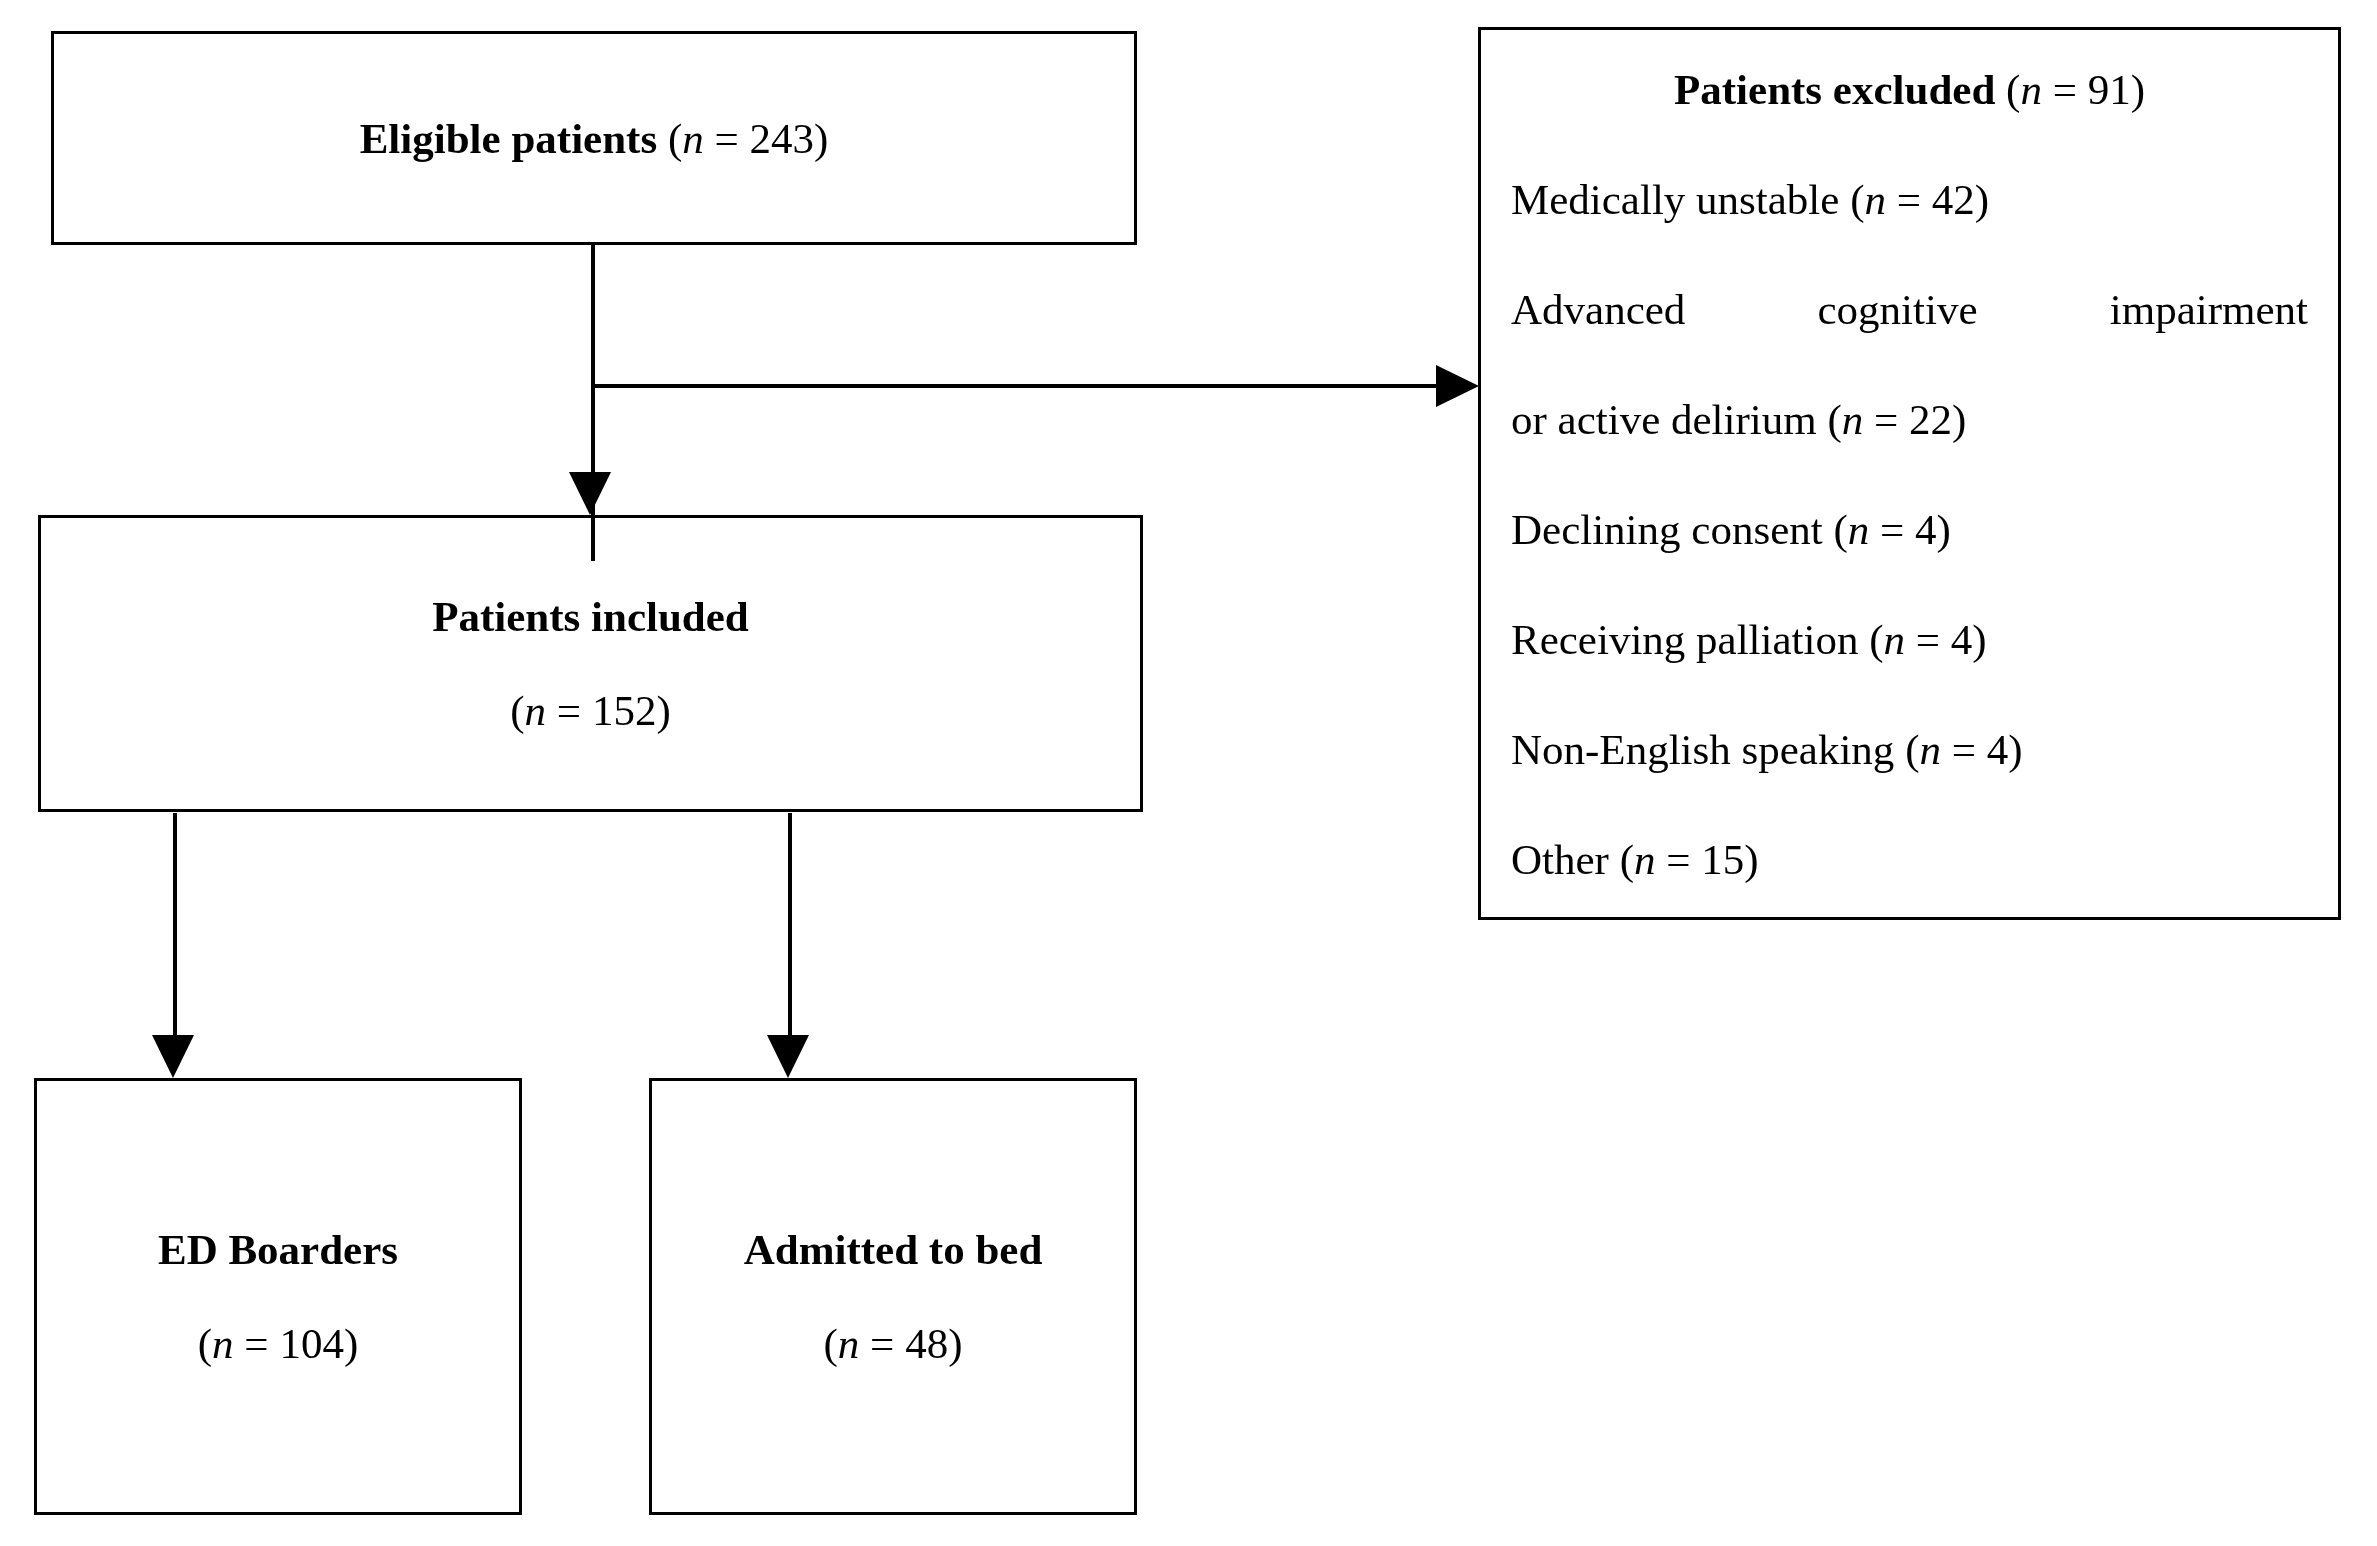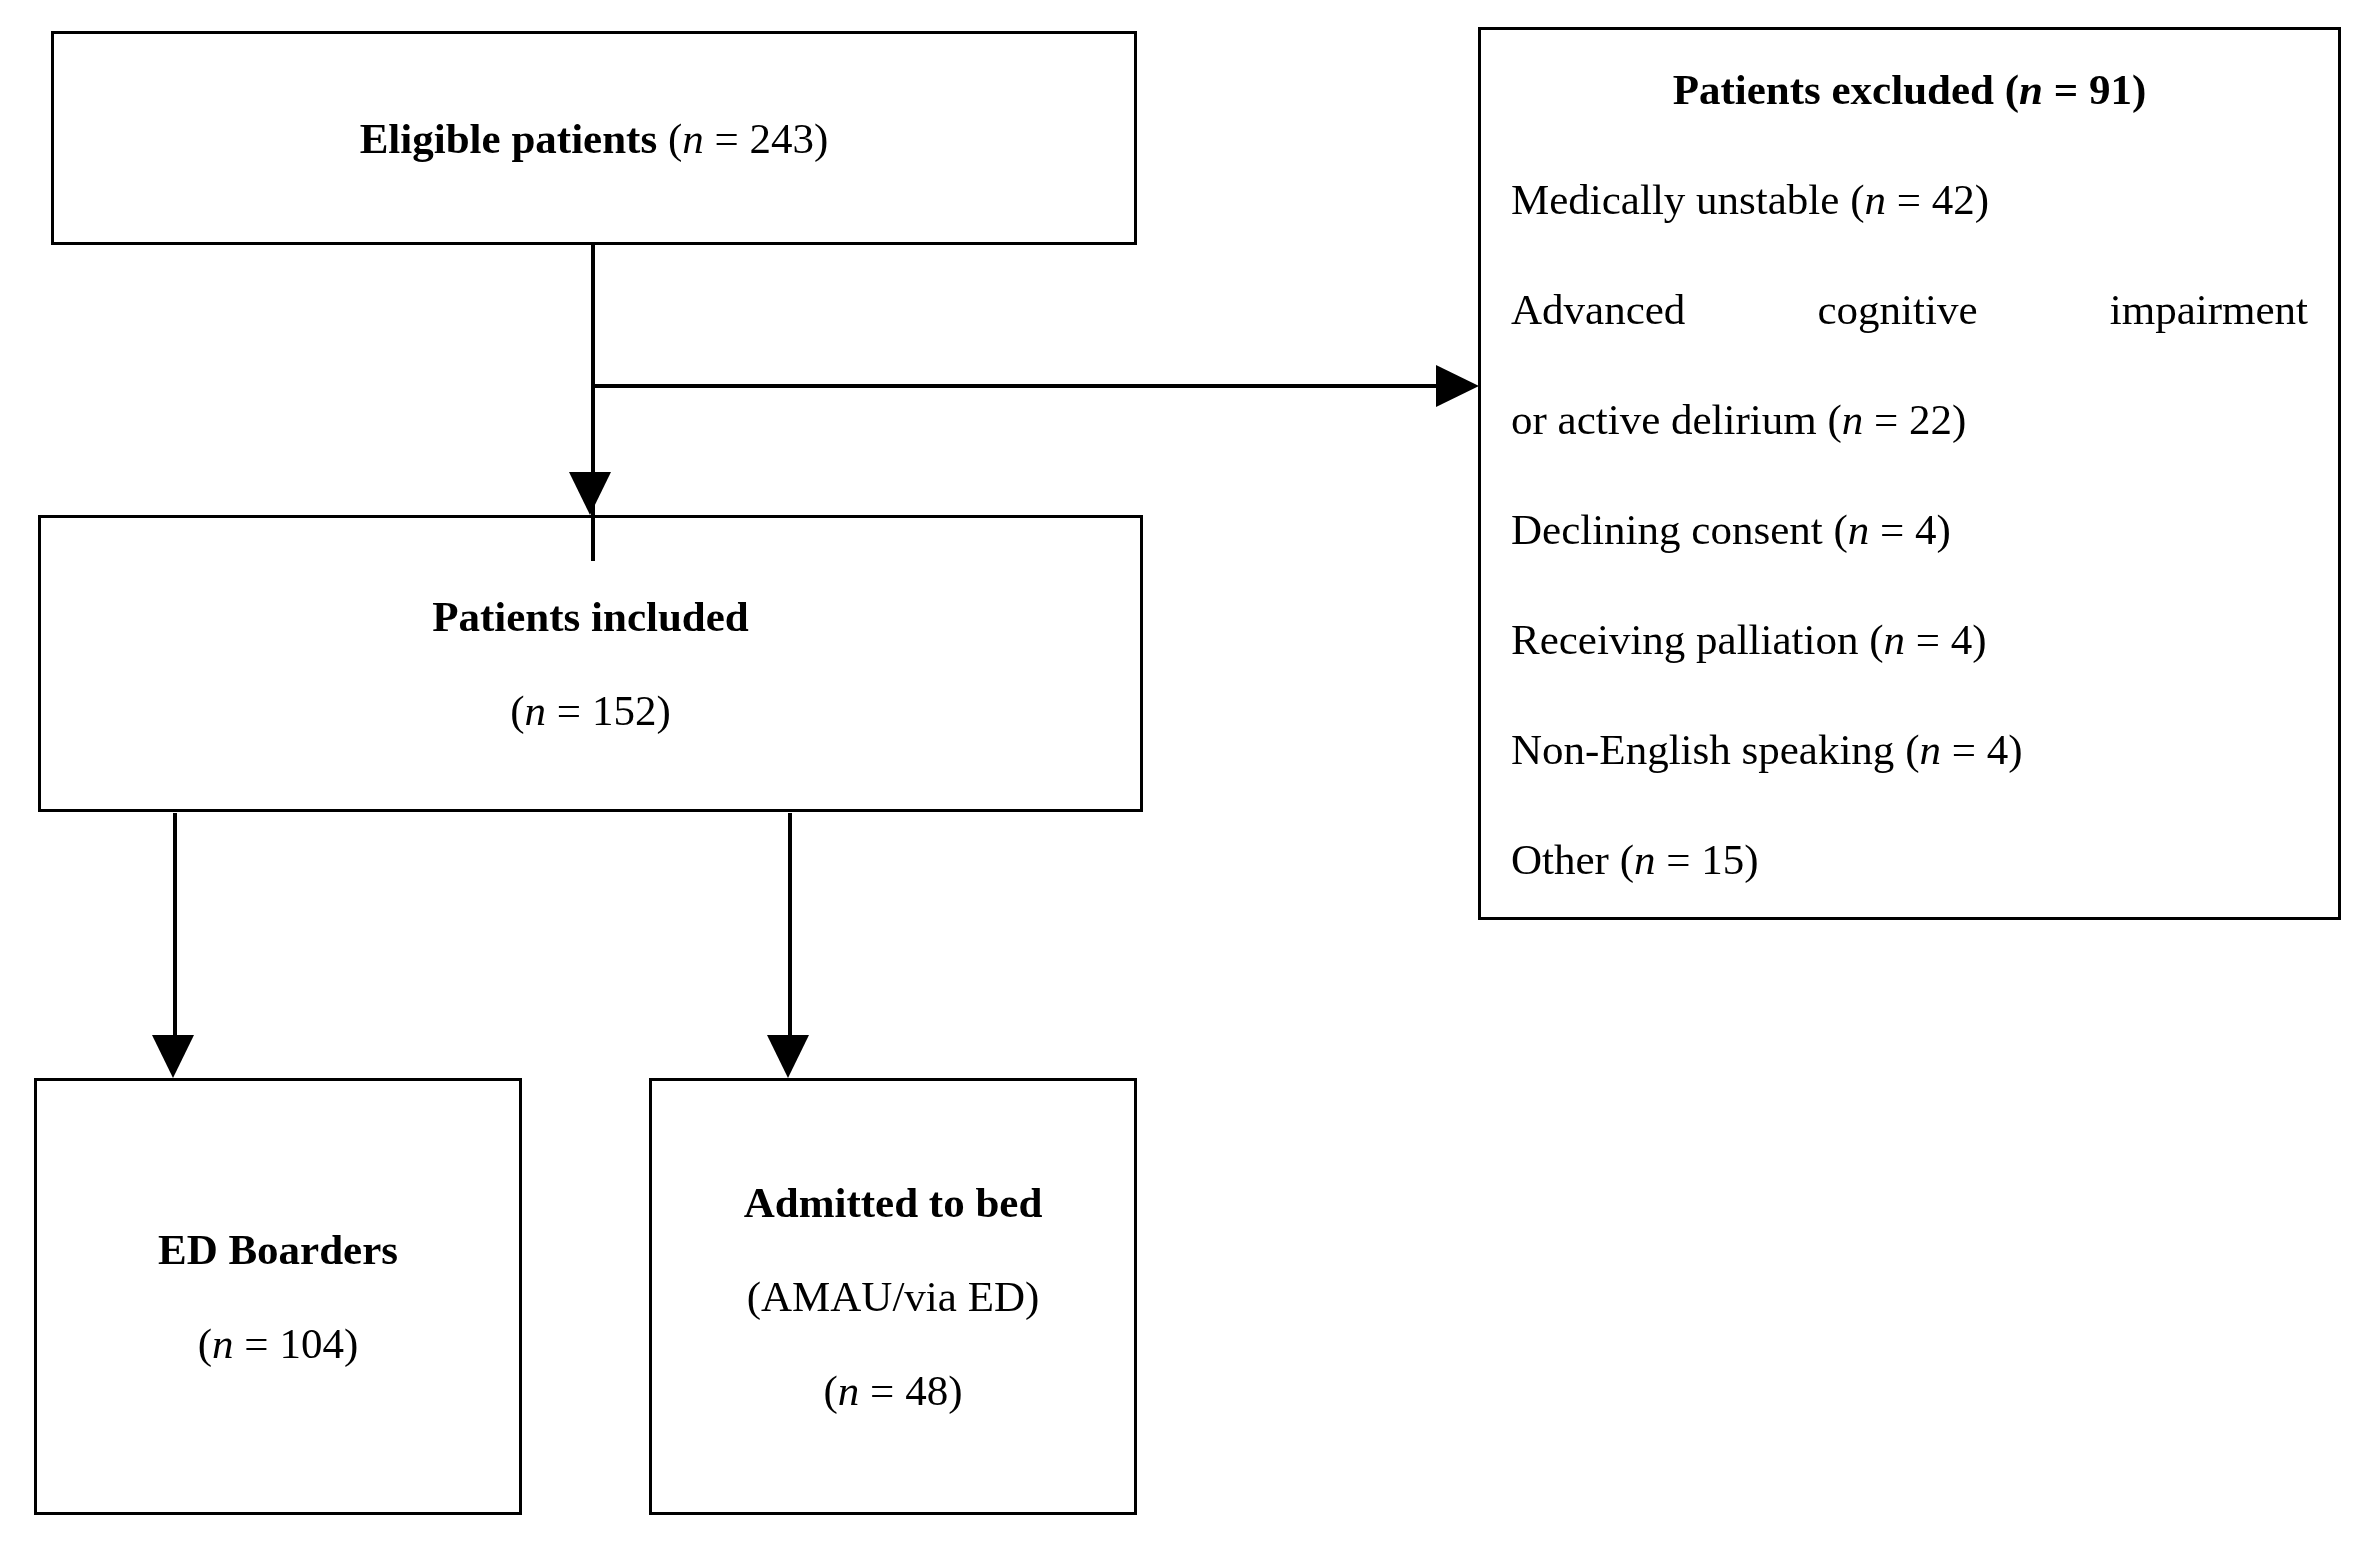--- a/index.html
+++ b/index.html
@@ -125,21 +125,21 @@
         (<span class="it">n</span>
         = <span>243</span>)
       </span>
     </div>
   </div>
 
   <div class="node" id="box-excluded">
 
     <div class="ex-line heading">
       <span>Patients excluded</span>
-      <span style="font-weight:bold;">
+      <span style="font-weight:normal;">
         (<span class="it">n</span>
         = <span>91</span>)
       </span>
     </div>
 
     <div class="ex-line">
       <span>Medically unstable</span>
       (<span class="it">n</span>
       = <span>42</span>)
     </div>
@@ -193,21 +193,20 @@
   <div class="node" id="box-ed-boarders">
     <div class="line bold">ED Boarders</div>
     <div class="line">
       (<span class="it">n</span>
       = <span>104</span>)
     </div>
   </div>
 
   <div class="node" id="box-admitted">
     <div class="line bold">Admitted to bed</div>
-    <div class="line">(AMAU/via ED)</div>
     <div class="line">
       (<span class="it">n</span>
       = <span>48</span>)
     </div>
   </div>
 
   <div class="vline" id="conn-elig-vline"></div>
   <div class="arrow-down" id="conn-elig-arrow"></div>
 
   <div class="hline" id="conn-branch-h"></div>

